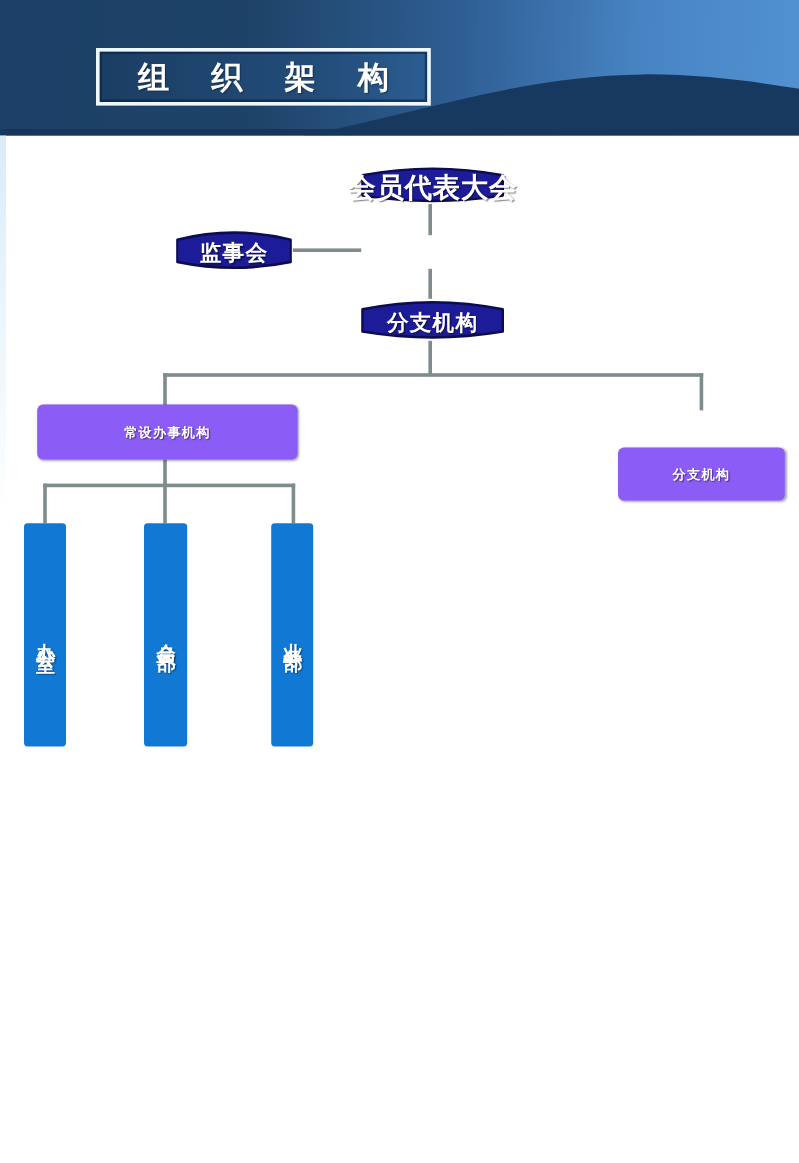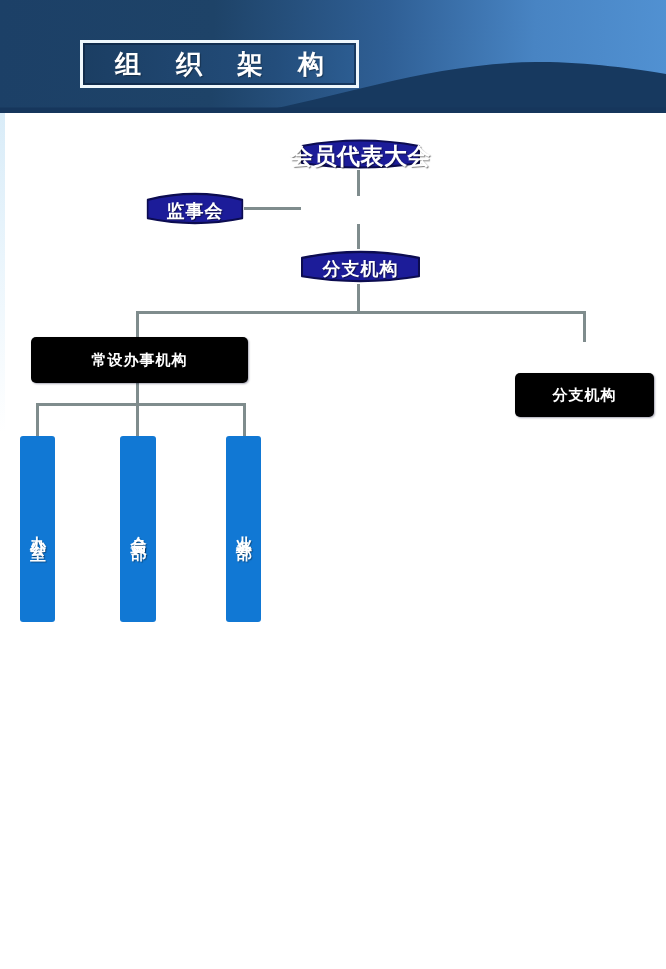--- a/index.html
+++ b/index.html
@@ -38,23 +38,23 @@
   .wave-box .lbl{
     position:absolute;left:0;top:2px;width:100%;height:100%;
     display:flex;align-items:center;justify-content:center;
     color:#ffffff;font-weight:bold;white-space:nowrap;
     text-shadow:1px 1px 1px rgba(0,0,0,.5);
   }
   .fs17{font-size:23px;letter-spacing:.5px;}
   .fs18{font-size:18px;letter-spacing:1px;}
   
   .blue-box{
-    position:absolute;background:#000000;border-radius:5px;
+    position:absolute;background:#8b5cf6;border-radius:5px;
     display:flex;align-items:center;justify-content:center;
-    color:#ffffff;font-weight:bold;font-size:15px;letter-spacing:1px;
+    color:#ffffff;font-weight:bold;font-size:11px;letter-spacing:1px;
     text-shadow:1px 1px 1px rgba(0,0,0,.45);
     box-shadow:1px 1px 2px rgba(0,0,40,.35);
   }
   
   .vbox{
     position:absolute;background:#1178d4;border-radius:3px;
     display:flex;align-items:center;justify-content:center;
   }
   .vbox span{
     writing-mode:vertical-lr;text-orientation:upright;

